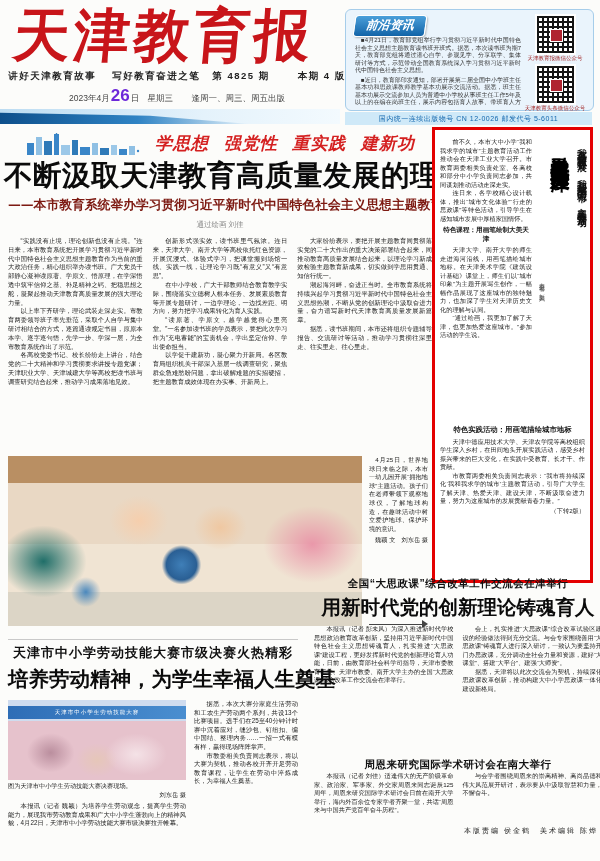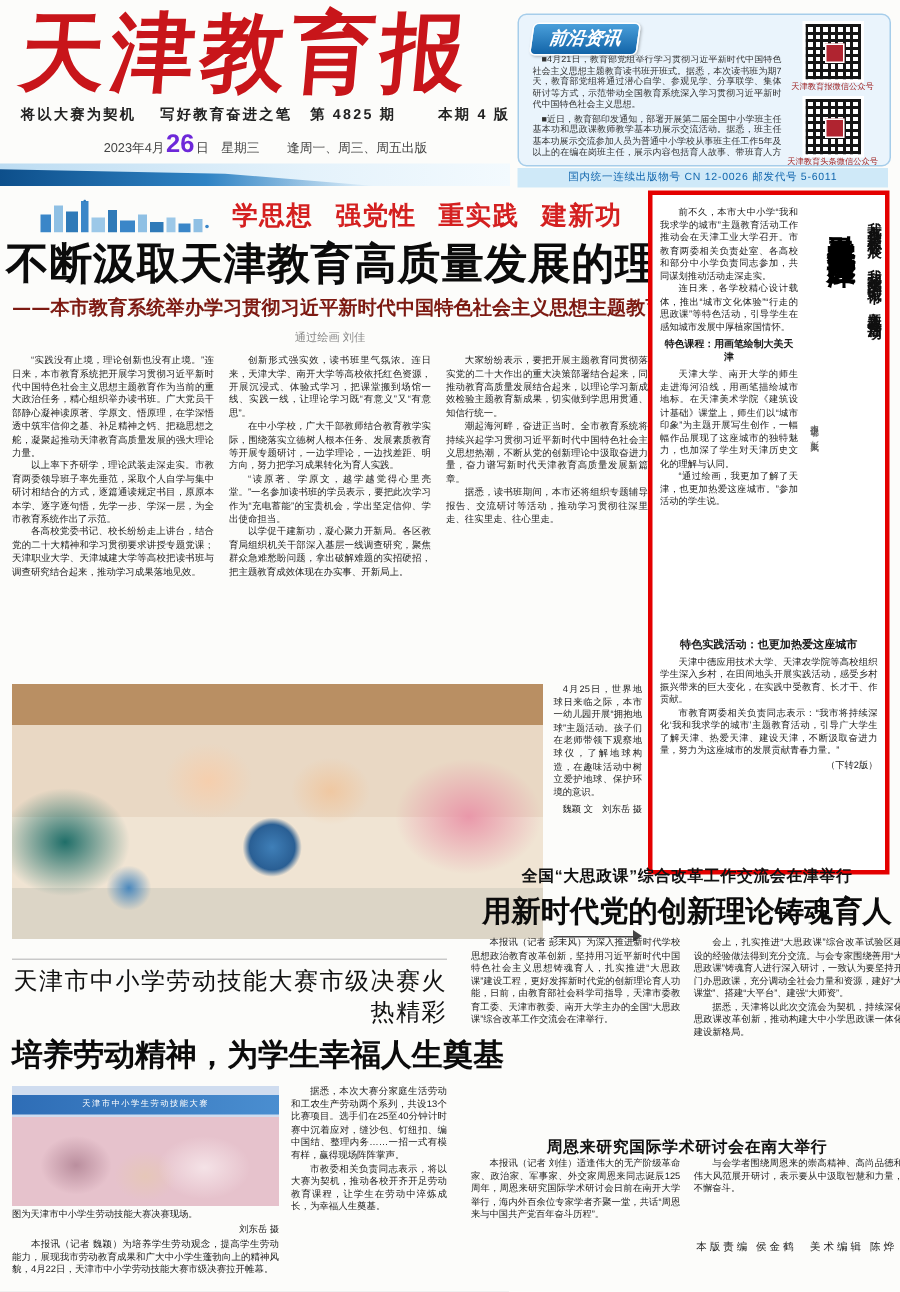--- a/index.html
+++ b/index.html
@@ -36,21 +36,21 @@
   .qr{width:37px;height:37px;margin:0 auto;position:relative;background:
       repeating-linear-gradient(0deg,#151515 0 2px,transparent 2px 5px),
       repeating-linear-gradient(90deg,#151515 0 2px,#fff 2px 5px);outline:2px solid #fff;}
   .qr::after{content:"";position:absolute;left:13px;top:13px;width:11px;height:11px;
       background:#b02430;border:1.5px solid #fff;}
   .qr-label{font-size:5.5px;line-height:6.5px;color:#a02525;margin:2px 0 4px;}
   .issn{position:absolute;left:345px;top:112px;width:247px;height:13px;background:#cfe9f8;
       color:#1166ad;font-size:7px;line-height:13px;text-align:center;letter-spacing:.5px;}
   
   .slogan-row{position:absolute;left:8px;top:132px;width:424px;display:flex;
-      align-items:center;justify-content:center;gap:10px;}
+      align-items:center;justify-content:center;gap:10px;font-style:italic;}
   .slogan{font-size:17px;font-weight:bold;color:#d42020;letter-spacing:1px;word-spacing:9px;white-space:nowrap;}
   .main-headline{position:absolute;left:4px;top:157px;width:432px;text-align:center;
       font-size:28.5px;font-weight:900;color:#0b0b0b;letter-spacing:.5px;white-space:nowrap;}
   .main-subhead{position:absolute;left:8px;top:197px;width:424px;text-align:center;
       font-family:"DejaVu Serif","Liberation Serif",serif;
       font-size:12.8px;font-weight:bold;color:#7d1a12;white-space:nowrap;}
   .main-byline{position:absolute;left:8px;top:220px;width:424px;text-align:center;
       font-size:7.5px;color:#888;}
   .main-body{position:absolute;left:8px;top:237px;width:424px;height:215px;
       column-count:3;column-gap:10px;font-size:6.3px;line-height:8.8px;
@@ -83,21 +83,21 @@
   .rb-byline{position:absolute;right:44px;top:148px;height:80px;font-size:5.8px;
       color:#555;letter-spacing:1px;}
   .smallbody{font-size:6.2px;line-height:8.5px;text-align:justify;color:#1b1b1b;overflow:hidden;}
   .rb-top{position:absolute;left:5px;top:8px;width:92px;height:282px;}
   .rb-bottom{position:absolute;left:5px;top:293px;width:145px;height:152px;}
   .rb-sub{font-weight:bold;text-align:center;font-size:6.6px;margin:3px 0;text-indent:0 !important;}
   .rb-continued{text-align:right;font-size:6.2px;margin-top:1px;}
   
   .rule-left{position:absolute;left:8px;top:639px;width:290px;border-top:1px solid #c9c9c9;}
   .labor{position:absolute;left:8px;top:644px;width:290px;}
-  .labor-kicker{text-align:right;font-size:16px;font-weight:normal;letter-spacing:1px;color:#111;}
+  .labor-kicker{text-align:center;font-size:13px;font-weight:bold;letter-spacing:1px;color:#111;}
   .labor-headline{text-align:center;font-size:20.5px;font-weight:900;color:#0b0b0b;margin-top:3px;white-space:nowrap;}
   .labor-row{display:flex;gap:8px;margin-top:7px;height:164px;overflow:hidden;}
   .labor-leftcol{width:178px;flex:none;}
   .labor-photo{height:80px;position:relative;background:
       radial-gradient(44px 30px at 72% 68%,rgba(245,228,232,.95),rgba(245,228,232,0) 70%),
       radial-gradient(34px 28px at 24% 66%,rgba(150,100,120,.55),rgba(150,100,120,0) 70%),
       radial-gradient(30px 24px at 50% 75%,rgba(230,200,180,.8),rgba(230,200,180,0) 70%),
       linear-gradient(180deg,#cfdcef 0 26%,#e6c2cc 26% 100%);}
   .photo-band{position:absolute;left:0;right:0;top:6px;height:13px;
       background:linear-gradient(90deg,#2e6db6,#4a8ed0);color:#fff;font-size:5.5px;
@@ -116,21 +116,21 @@
   .editors{margin-top:8px;text-align:right;font-size:7px;letter-spacing:2px;color:#222;padding-right:4px;}
 </style>
 </head>
 <body>
 
 <div class="page">
 
   <div class="masthead">
     <div class="mast-title">天津教育报</div>
     <div class="mast-sub">
-      <span>将以大赛为契机</span>
+      <span>讲好天津教育故事</span>
       <span class="mast-div"></span>
       <span>写好教育奋进之笔</span>
       <span class="mast-issue">第 4825 期</span>
       <span class="mast-pages">本期 4 版</span>
     </div>
     <div class="dateline">
       <span>2023年4月</span><span class="date-day">26</span><span>日</span>
       <span style="margin-left:6px;">星期三</span>
       <span style="margin-left:16px;">逢周一、周三、周五出版</span>
     </div>
@@ -207,21 +207,21 @@
           <p>前不久，本市大中小学“我和我求学的城市”主题教育活动工作推动会在天津工业大学召开。市教育两委相关负责处室、各高校和部分中小学负责同志参加，共同谋划推动活动走深走实。</p>
           <p>连日来，各学校精心设计载体，推出“城市文化体验”“行走的思政课”等特色活动，引导学生在感知城市发展中厚植家国情怀。</p>
         </div>
       <div class="rb-sub">特色课程：用画笔绘制大美天津</div>
       <div>
           <p>天津大学、南开大学的师生走进海河沿线，用画笔描绘城市地标。在天津美术学院《建筑设计基础》课堂上，师生们以“城市印象”为主题开展写生创作，一幅幅作品展现了这座城市的独特魅力，也加深了学生对天津历史文化的理解与认同。</p>
           <p>“通过绘画，我更加了解了天津，也更加热爱这座城市。”参加活动的学生说。</p>
         </div>
     </div>
     <div class="rb-bottom smallbody">
-      <div class="rb-sub" style="font-size:7.4px;">特色实践活动：也更加热爱这座城市</div>
+      <div class="rb-sub" style="font-size:7.4px;">特色实践活动：用画笔描绘城市地标</div>
       <div>
           <p>天津中德应用技术大学、天津农学院等高校组织学生深入乡村，在田间地头开展实践活动，感受乡村振兴带来的巨大变化，在实践中受教育、长才干、作贡献。</p>
           <p>市教育两委相关负责同志表示：“我市将持续深化‘我和我求学的城市’主题教育活动，引导广大学生了解天津、热爱天津、建设天津，不断汲取奋进力量，努力为这座城市的发展贡献青春力量。”</p>
         </div>
       <div class="rb-continued">（下转2版）</div>
     </div>
   </div>
 
   <div class="rule-left"></div>
   <div class="labor">

